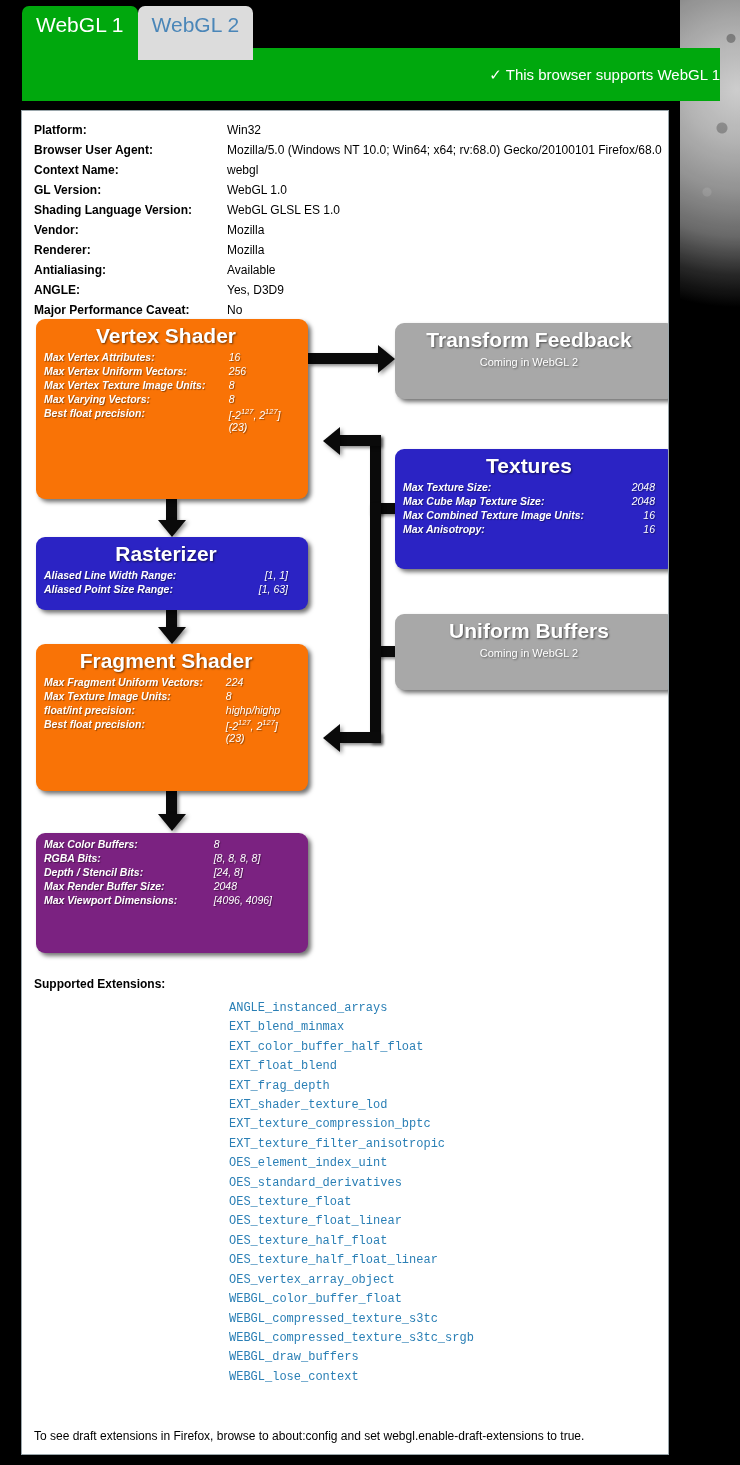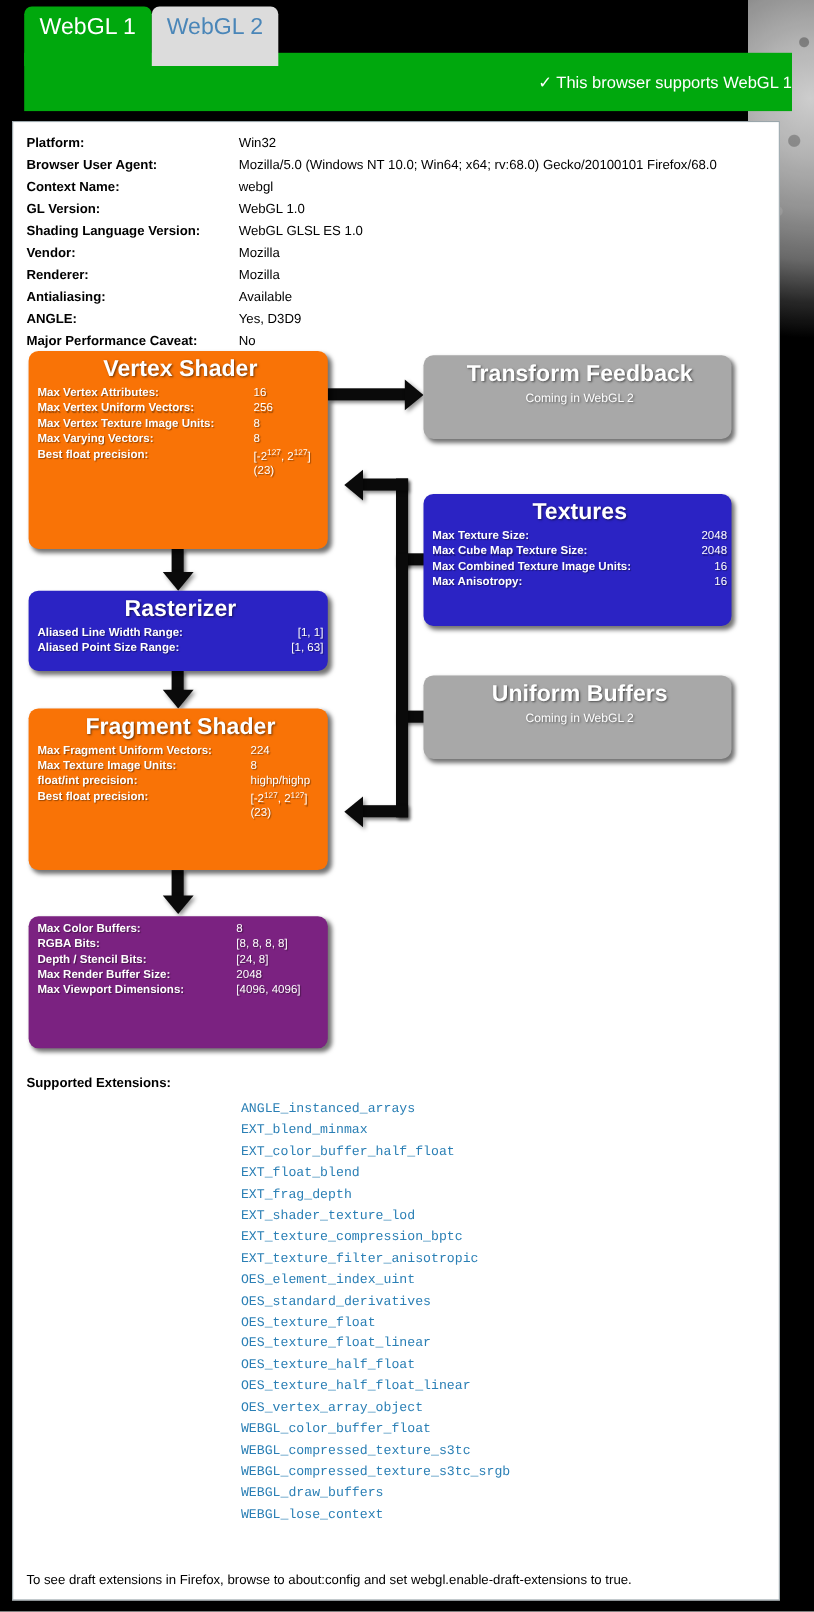--- a/index.html
+++ b/index.html
@@ -44,21 +44,21 @@
   #support-banner{
     position:absolute;left:22px;top:48px;width:698px;height:53px;
     background:#00a80d;color:#fff;
     font-size:15px;
     display:flex;align-items:center;justify-content:flex-end;
     z-index:4;
   }
 
   
   #page{
-    position:absolute;left:11px;top:110px;width:698px;height:1345px;
+    position:absolute;left:21px;top:110px;width:648px;height:1345px;
     background:#ffffff;
     border:1px solid #9aa6ab;
     box-sizing:border-box;
     overflow:hidden;
   }
 
   
   #info-table{
     position:absolute;left:12px;top:12px;width:660px;
     font-size:12px;color:#000;
@@ -69,36 +69,36 @@
   #info-table td.v{font-weight:normal;}
 
   
   #diagram{position:absolute;left:0;top:198px;width:698px;height:645px;}
 
   .node{
     position:absolute;
     border-radius:9px;
     box-shadow:3px 3px 4px rgba(0,0,0,.55);
     color:#fff;
-    padding:4px 4px 8px 8px;
+    padding:4px 20px 8px 8px;
     box-sizing:border-box;
     z-index:3;
   }
   .node .title{
     text-align:center;font-size:21px;font-weight:bold;
     text-shadow:1px 1px 2px rgba(0,0,0,.55);
     line-height:1.25;
     margin-bottom:1px;
   }
   .node .sub{
     text-align:center;font-size:11px;
     text-shadow:1px 1px 2px rgba(0,0,0,.45);
     padding-top:2px;
   }
-  .node table{width:100%;border-collapse:collapse;font-size:10.5px;}
+  .node table{width:100%;border-collapse:collapse;font-size:10.5px;font-style:italic;}
   .node table td{padding:1px 0;vertical-align:top;}
   .node table td.k{font-weight:bold;text-shadow:1px 1px 1px rgba(0,0,0,.4);}
   .node table td.v{font-weight:normal;text-shadow:1px 1px 1px rgba(0,0,0,.4);}
   .node table td.vr{text-align:right;}
   sup{font-size:7.5px;}
 
   .orange{background:#f97306;}
   .blue{background:#2b23c4;}
   .purple{background:#7b2281;}
   .gray{background:#a8a8a8;}

